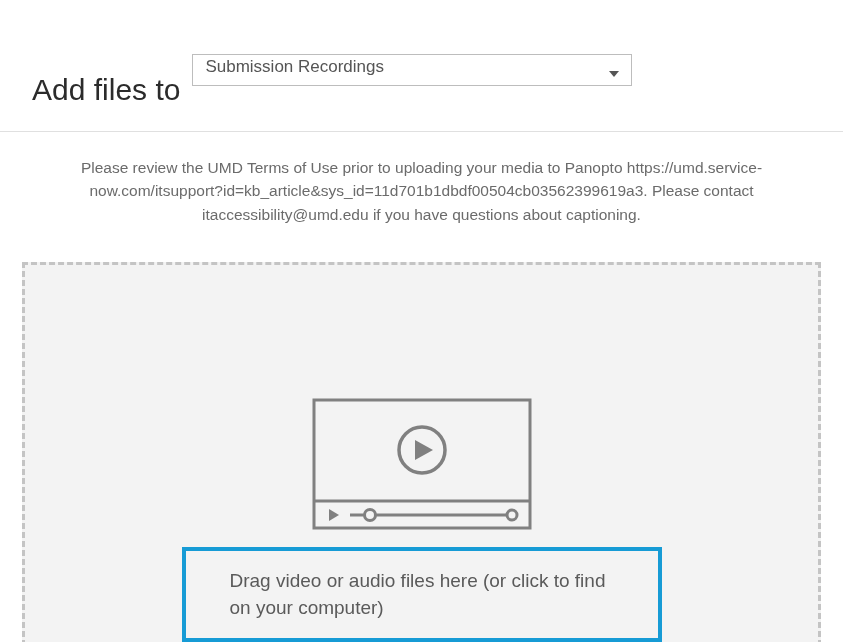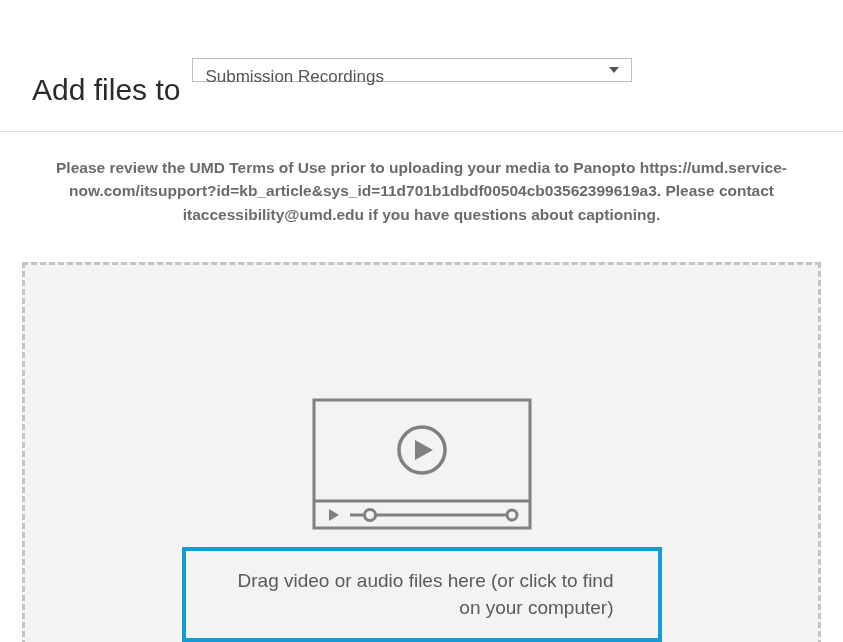--- a/index.html
+++ b/index.html
@@ -25,47 +25,46 @@
       gap: 12px;
     }
     .page-title {
       font-size: 30px;
       font-weight: 400;
       color: #2b2b2b;
       margin-top: 41px;
     }
     .folder-select {
       display: flex;
-      align-items: flex-start;
+      align-items: flex-end;
       justify-content: space-between;
       border: 1px solid #bdbdbd;
       padding: 8px 12px;
       min-width: 440px;
-      height: 24px;
+      height: 32px;
       background: #ffffff;
       cursor: pointer;
     }
     .folder-select-label {
       font-size: 17px;
       color: #555555;
     }
     .caret-down {
       width: 0;
       height: 0;
       border-left: 5px solid transparent;
       border-right: 5px solid transparent;
       border-top: 6px solid #555555;
     }
     .terms-text {
       padding: 24px 22px 0 22px;
       font-size: 15.5px;
       color: #6b6b6b;
       text-align: center;
       line-height: 1.5;
-      font-weight: bold;
     }
     .dropzone-wrap {
       padding: 36px 22px 0 22px;
     }
     .dropzone {
       border: 3px dashed #c4c4c4;
       border-bottom: none;
       background: #f3f3f3;
       height: 420px;
       display: flex;
@@ -75,21 +74,21 @@
       padding-bottom: 40px;
       cursor: pointer;
       position: relative;
     }
     .video-illustration {
       margin-bottom: 10px;
     }
     .dropzone-label-box {
       border: 4px solid #169bd5;
       padding: 16px 44px;
-      text-align: right;
+      text-align: left;
       max-width: 480px;
     }
     .dropzone-label {
       font-size: 19px;
       color: #5a5a5a;
       line-height: 1.45;
     }
   </style>
 </head>
 <body>

